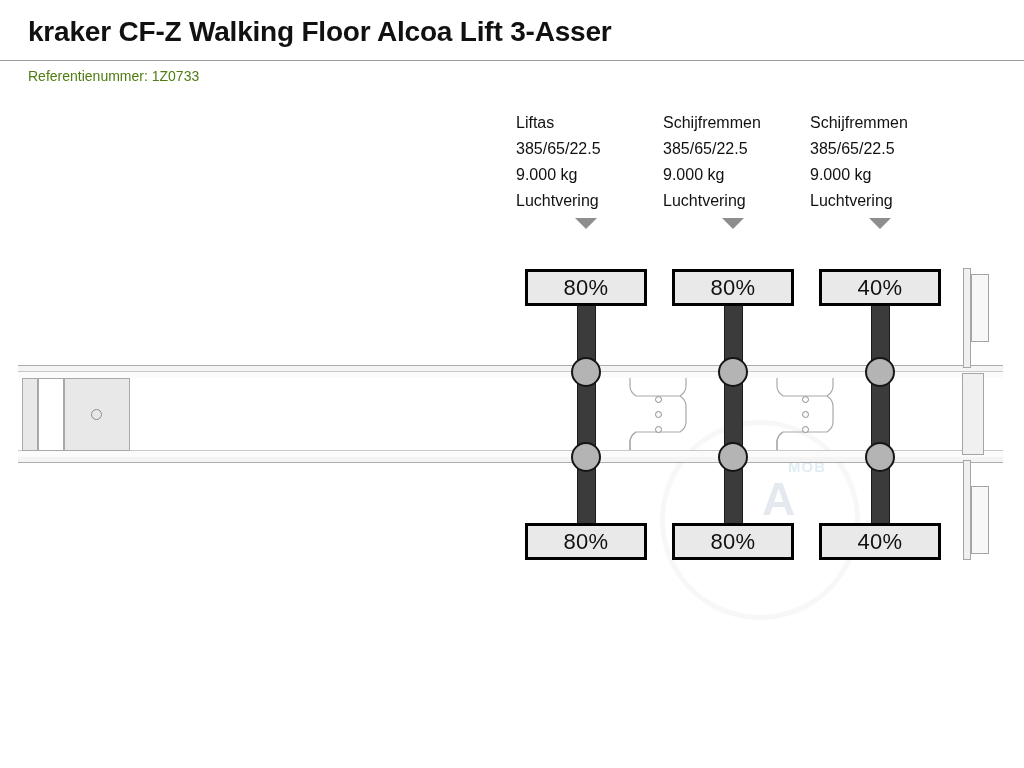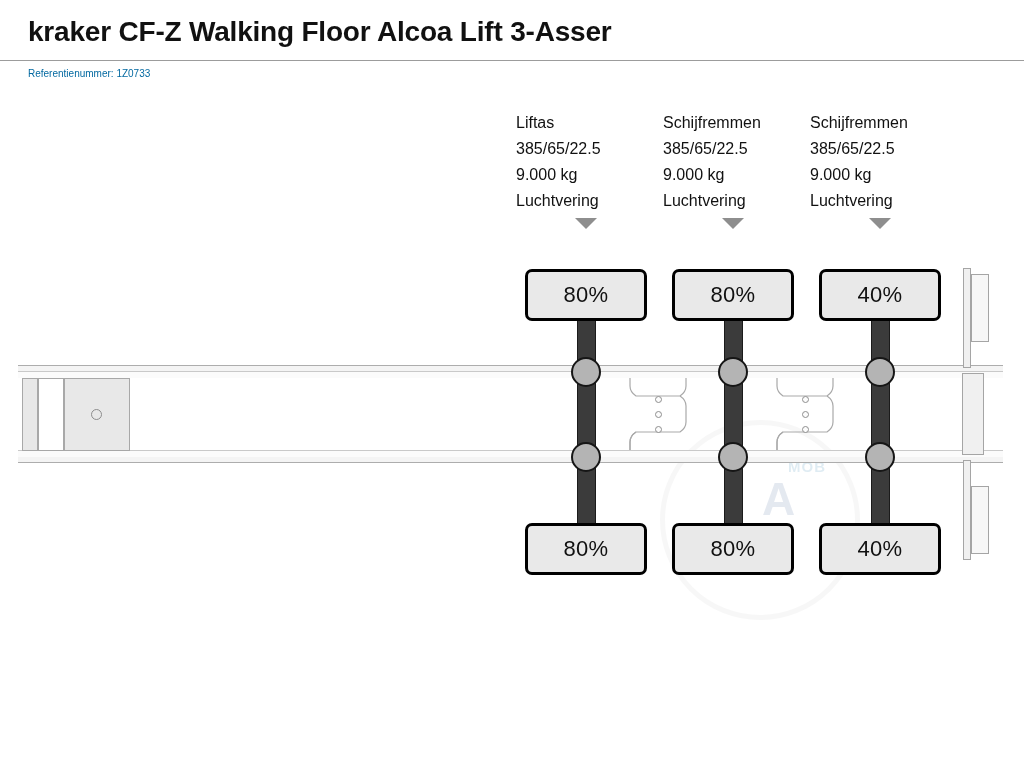--- a/index.html
+++ b/index.html
@@ -42,24 +42,24 @@
     left: 0;
     top: 60px;
     width: 1024px;
     height: 1px;
     background: #9c9c9c;
   }
   #reference-line {
     position: absolute;
     left: 28px;
     top: 68px;
-    font-size: 10px;
+    font-size: 14px;
     font-weight: 400;
     white-space: nowrap;
-    color: #0369a1;
+    color: #4d7c0f;
   }
   #reference-line .ref-label { }
   #reference-line .ref-value { }
 
   
   #diagram {
     position: absolute;
     left: 0;
     top: 0;
     width: 1024px;
@@ -203,25 +203,25 @@
     width: 30px;
     height: 30px;
     border-radius: 50%;
     background: #b4b4b4;
     border: 2px solid #161616;
     box-sizing: border-box;
   }
   .tyre-badge {
     position: absolute;
     width: 122px;
-    height: 52px;
+    height: 37px;
     box-sizing: border-box;
     background: #e9e9e9;
     border: 3px solid #000000;
-    border-radius: 7px;
+    border-radius: 0;
     display: flex;
     align-items: center;
     justify-content: center;
     font-size: 22px;
     font-weight: 400;
     color: #111111;
     letter-spacing: 0.3px;
   }
 
   

